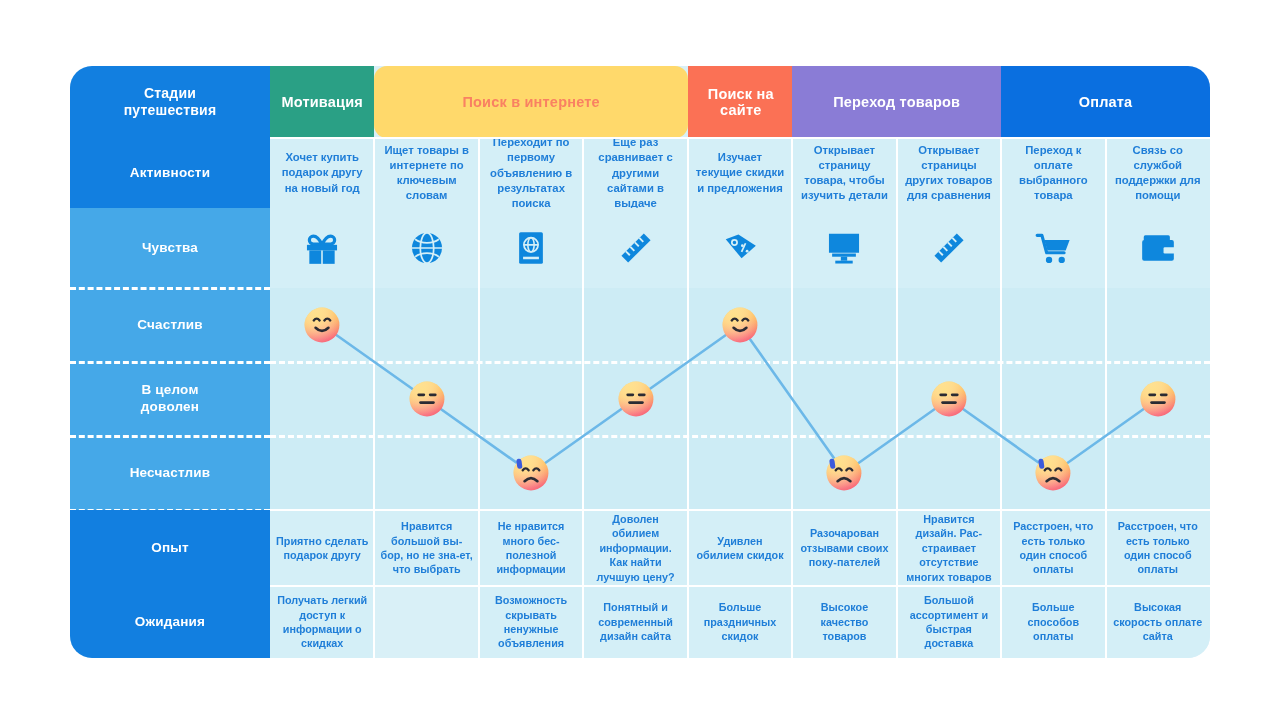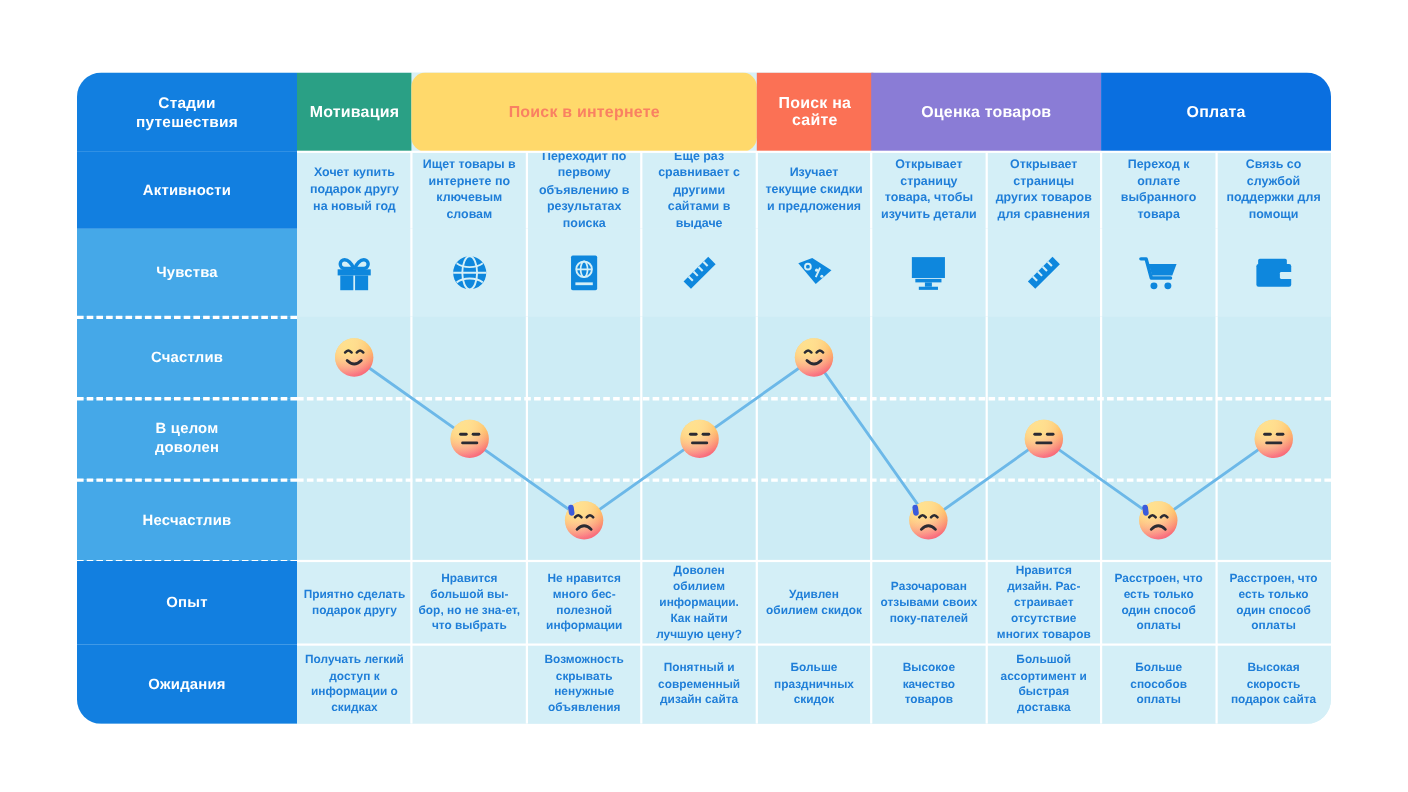--- a/index.html
+++ b/index.html
@@ -52,21 +52,21 @@
 </head>
 <body>
 
 <div id="cjm">
   <div class="grid" id="grid">
       <div class="cell lbl lbl-dark" style="left: 0px; top: 0px; width: 200px; height: 72px; white-space: pre-line; font-size: 14px;">Стадии
 путешествия</div>
       <div class="cell stage" style="left: 200px; top: 0px; width: 104.444px; height: 72px; background: rgb(42, 160, 133); color: rgb(255, 255, 255);">Мотивация</div>
       <div class="cell stage" style="left: 304.444px; top: 0px; width: 313.333px; height: 72px; background: rgb(255, 217, 107); color: rgb(249, 129, 98); border-radius: 13px;">Поиск в интернете</div>
       <div class="cell stage" style="left: 617.778px; top: 0px; width: 106px; height: 72px; background: rgb(251, 113, 85); color: rgb(255, 255, 255);">Поиск на сайте</div>
-      <div class="cell stage" style="left: 722.222px; top: 0px; width: 208.889px; height: 72px; background: rgb(138, 124, 214); color: rgb(255, 255, 255);">Оценка товаров</div>
+      <div class="cell stage" style="left: 722.222px; top: 0px; width: 208.889px; height: 72px; background: rgb(138, 124, 214); color: rgb(255, 255, 255);">Переход товаров</div>
       <div class="cell stage" style="left: 931.111px; top: 0px; width: 208.889px; height: 72px; background: rgb(10, 111, 224); color: rgb(255, 255, 255);">Оплата</div>
       <div class="cell lbl lbl-dark" style="left: 0px; top: 72px; width: 200px; height: 70px; white-space: pre-line;">Активности</div>
       <div class="cell data" style="left: 200px; top: 72px; width: 104.444px; height: 70px; font-size: 11.3px;">Хочет купить подарок другу на новый год</div>
       <div class="cell data" style="left: 304.444px; top: 72px; width: 104.444px; height: 70px; font-size: 11.3px;">Ищет товары в интернете по ключевым словам</div>
       <div class="vsep" style="left: 303.444px; top: 72px; height: 70px;"></div>
       <div class="cell data" style="left: 408.889px; top: 72px; width: 104.444px; height: 70px; font-size: 11.3px;">Переходит по первому объявлению в результатах поиска</div>
       <div class="vsep" style="left: 407.889px; top: 72px; height: 70px;"></div>
       <div class="cell data" style="left: 513.333px; top: 72px; width: 104.444px; height: 70px; font-size: 11.3px;">Еще раз сравнивает с другими сайтами в выдаче</div>
       <div class="vsep" style="left: 512.333px; top: 72px; height: 70px;"></div>
       <div class="cell data" style="left: 617.778px; top: 72px; width: 104.444px; height: 70px; font-size: 11.3px;">Изучает текущие скидки и предложения</div>
@@ -412,17 +412,17 @@
       <div class="cell data" style="left: 513.333px; top: 520px; width: 104.444px; height: 72px; font-size: 10.8px;">Понятный и современный дизайн сайта</div>
       <div class="vsep" style="left: 512.333px; top: 520px; height: 72px;"></div>
       <div class="cell data" style="left: 617.778px; top: 520px; width: 104.444px; height: 72px; font-size: 10.8px;">Больше праздничных скидок</div>
       <div class="vsep" style="left: 616.778px; top: 520px; height: 72px;"></div>
       <div class="cell data" style="left: 722.222px; top: 520px; width: 104.444px; height: 72px; font-size: 10.8px;">Высокое качество товаров</div>
       <div class="vsep" style="left: 721.222px; top: 520px; height: 72px;"></div>
       <div class="cell data" style="left: 826.667px; top: 520px; width: 104.444px; height: 72px; font-size: 10.8px;">Большой ассортимент и быстрая доставка</div>
       <div class="vsep" style="left: 825.667px; top: 520px; height: 72px;"></div>
       <div class="cell data" style="left: 931.111px; top: 520px; width: 104.444px; height: 72px; font-size: 10.8px;">Больше способов оплаты</div>
       <div class="vsep" style="left: 930.111px; top: 520px; height: 72px;"></div>
-      <div class="cell data" style="left: 1035.56px; top: 520px; width: 104.444px; height: 72px; font-size: 10.8px;">Высокая скорость подарок сайта</div>
+      <div class="cell data" style="left: 1035.56px; top: 520px; width: 104.444px; height: 72px; font-size: 10.8px;">Высокая скорость оплате сайта</div>
       <div class="vsep" style="left: 1034.56px; top: 520px; height: 72px;"></div>
       <div class="hsep" style="left: 200px; top: 519px; width: 940px;"></div>
     </div>
 </div>
 
 </body></html>

